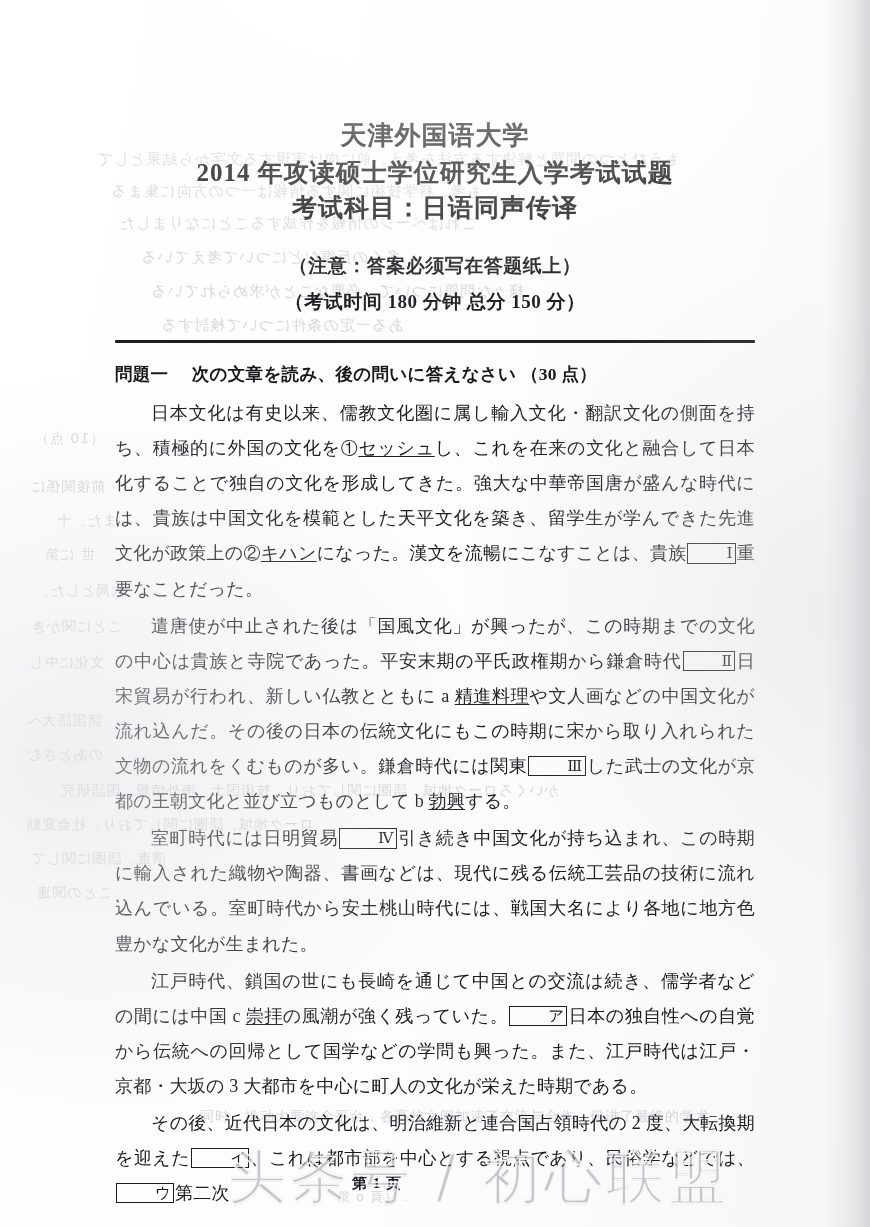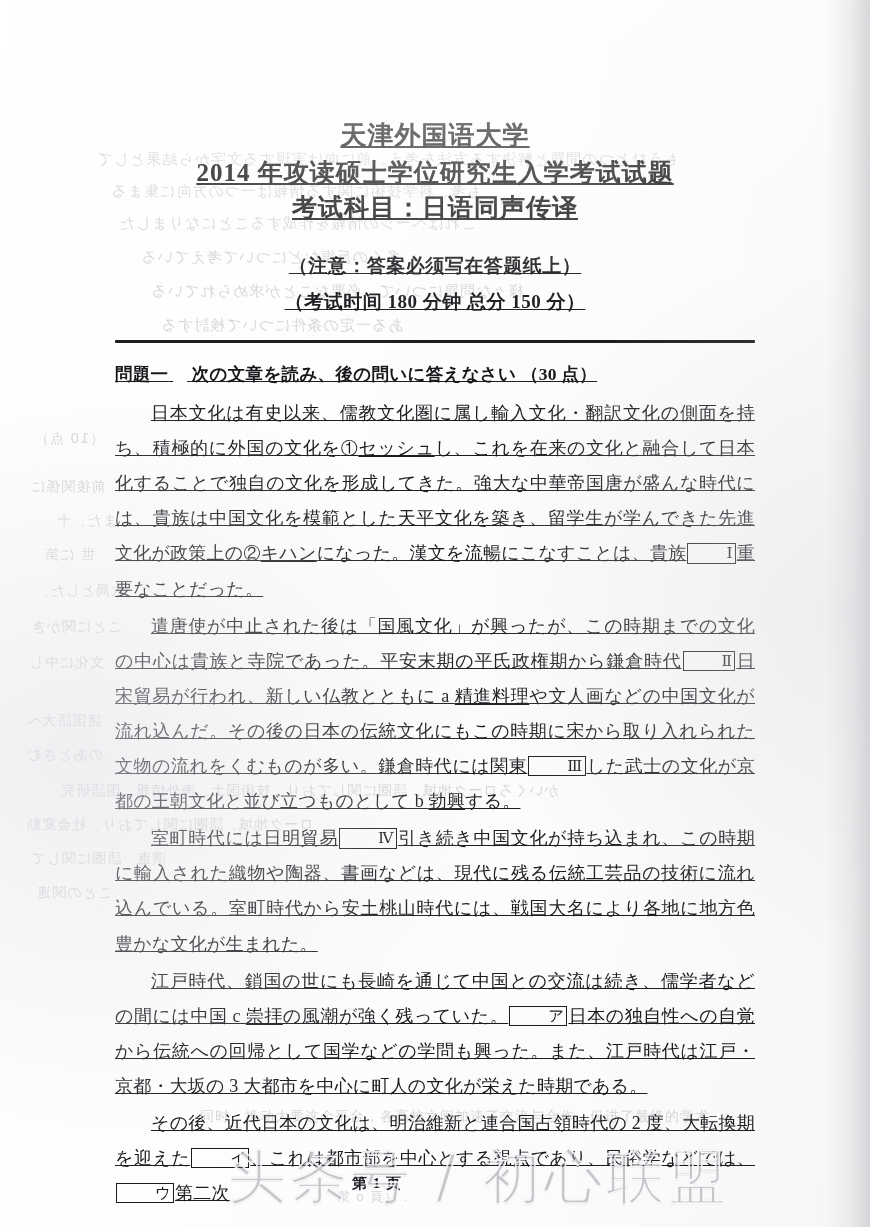--- a/index.html
+++ b/index.html
@@ -12,21 +12,20 @@
   
   .scan{
     position:relative;
     width:870px;
     height:1227px;
     margin:0 auto;
     background:
       linear-gradient(100deg,#ffffff 0%,#fdfdfd 40%,#fbfbfb 72%,#f6f6f7 100%);
     overflow:hidden;
     color:#1e1e22;
-    text-decoration:underline;
   }
   
   .scan::before{
     content:"";
     position:absolute;inset:0;
     background:
       radial-gradient(ellipse 120% 60% at 50% -10%, rgba(255,255,255,.9) 0%, rgba(255,255,255,0) 60%),
       radial-gradient(ellipse 70% 45% at 8% 62%, rgba(228,228,232,.55) 0%, rgba(255,255,255,0) 70%),
       radial-gradient(ellipse 60% 40% at 96% 50%, rgba(226,226,230,.45) 0%, rgba(255,255,255,0) 72%);
     pointer-events:none;

